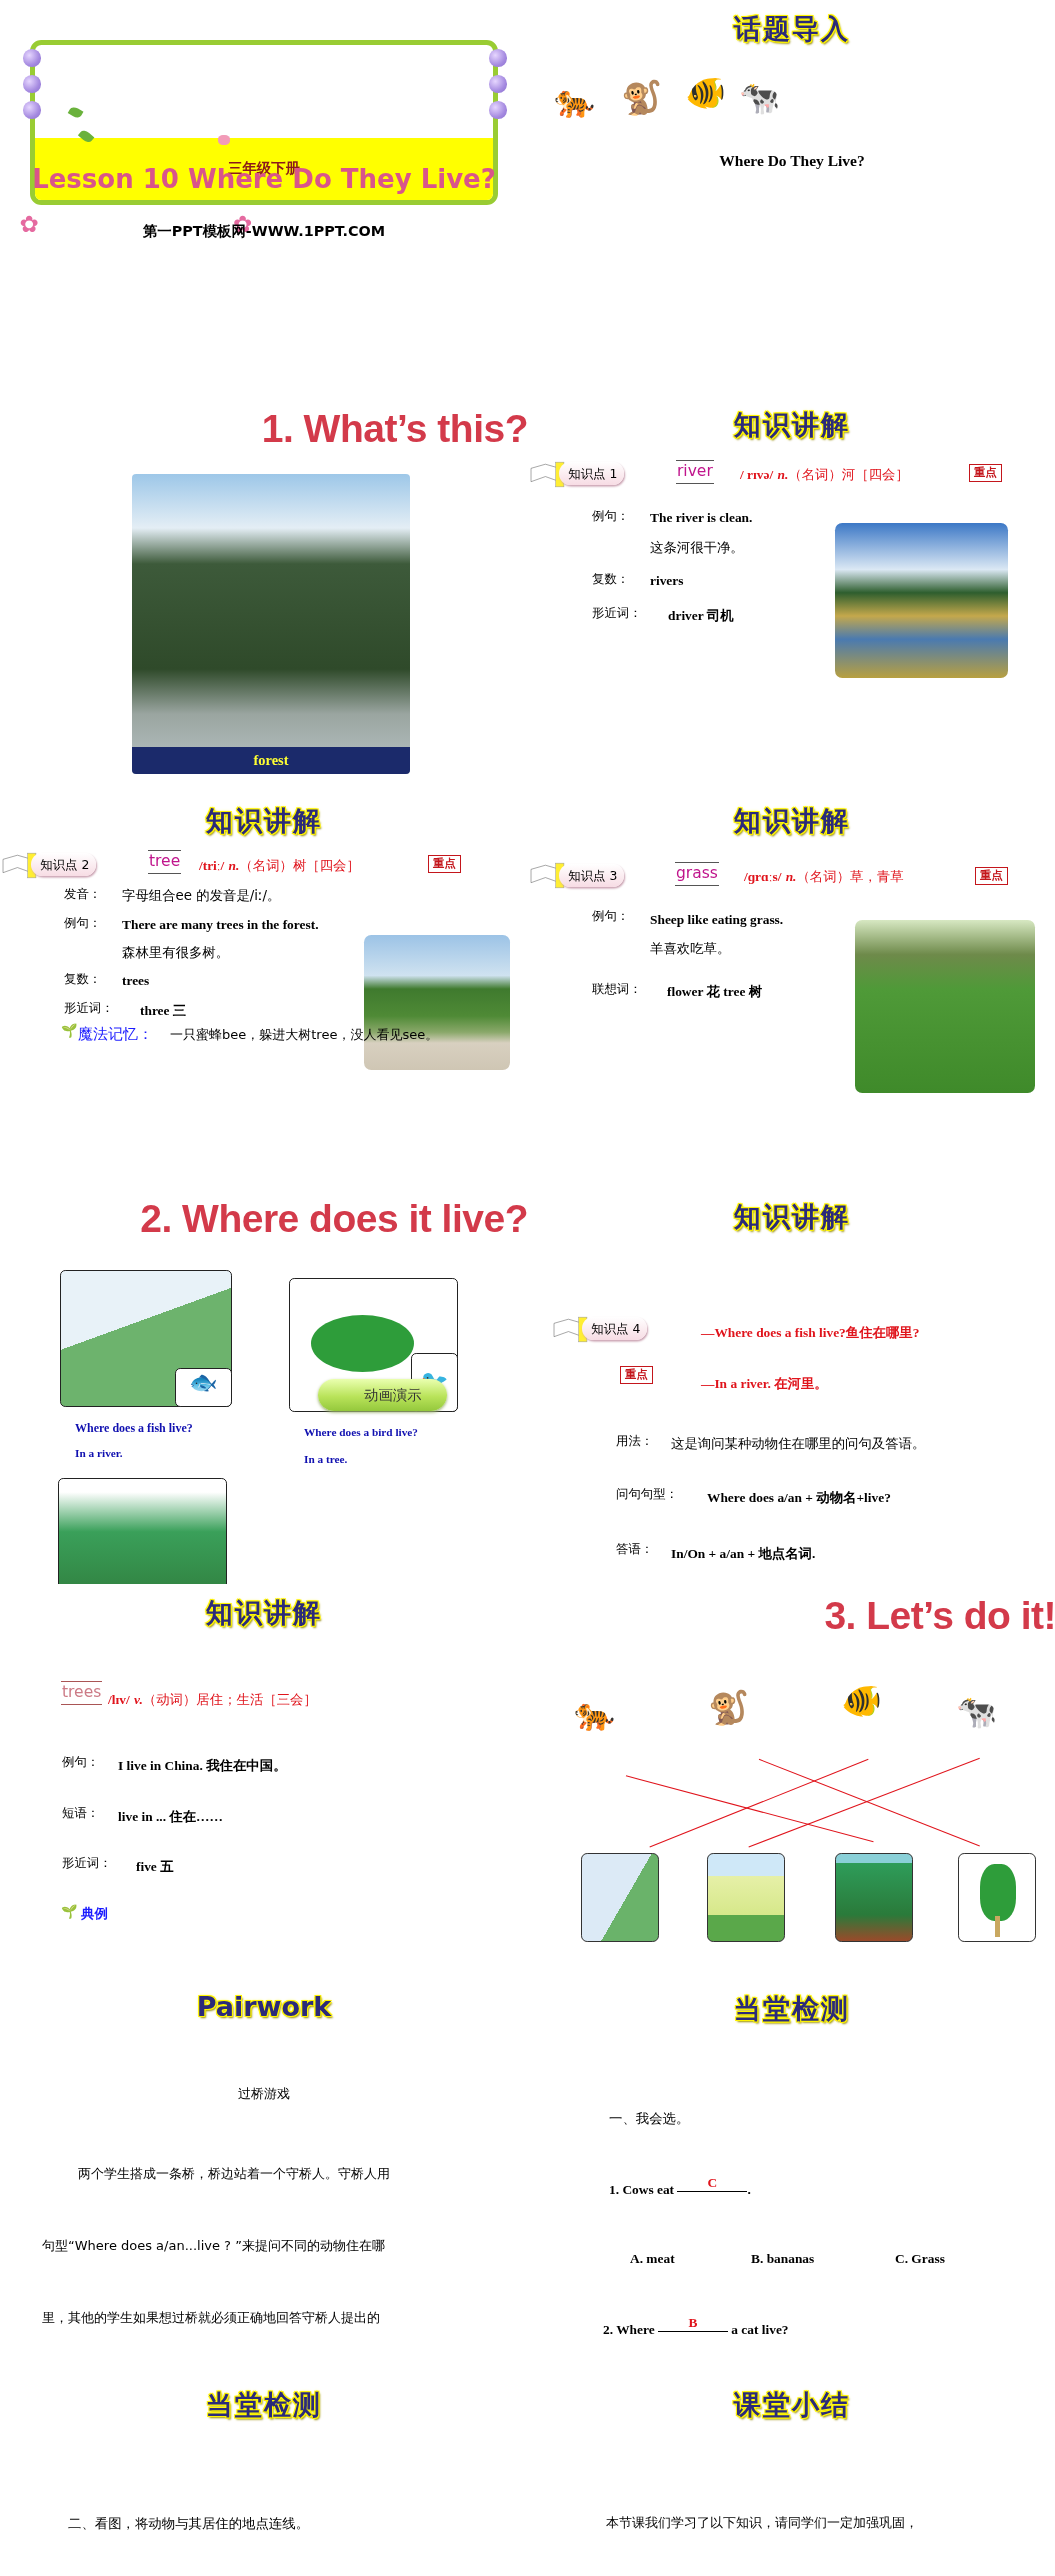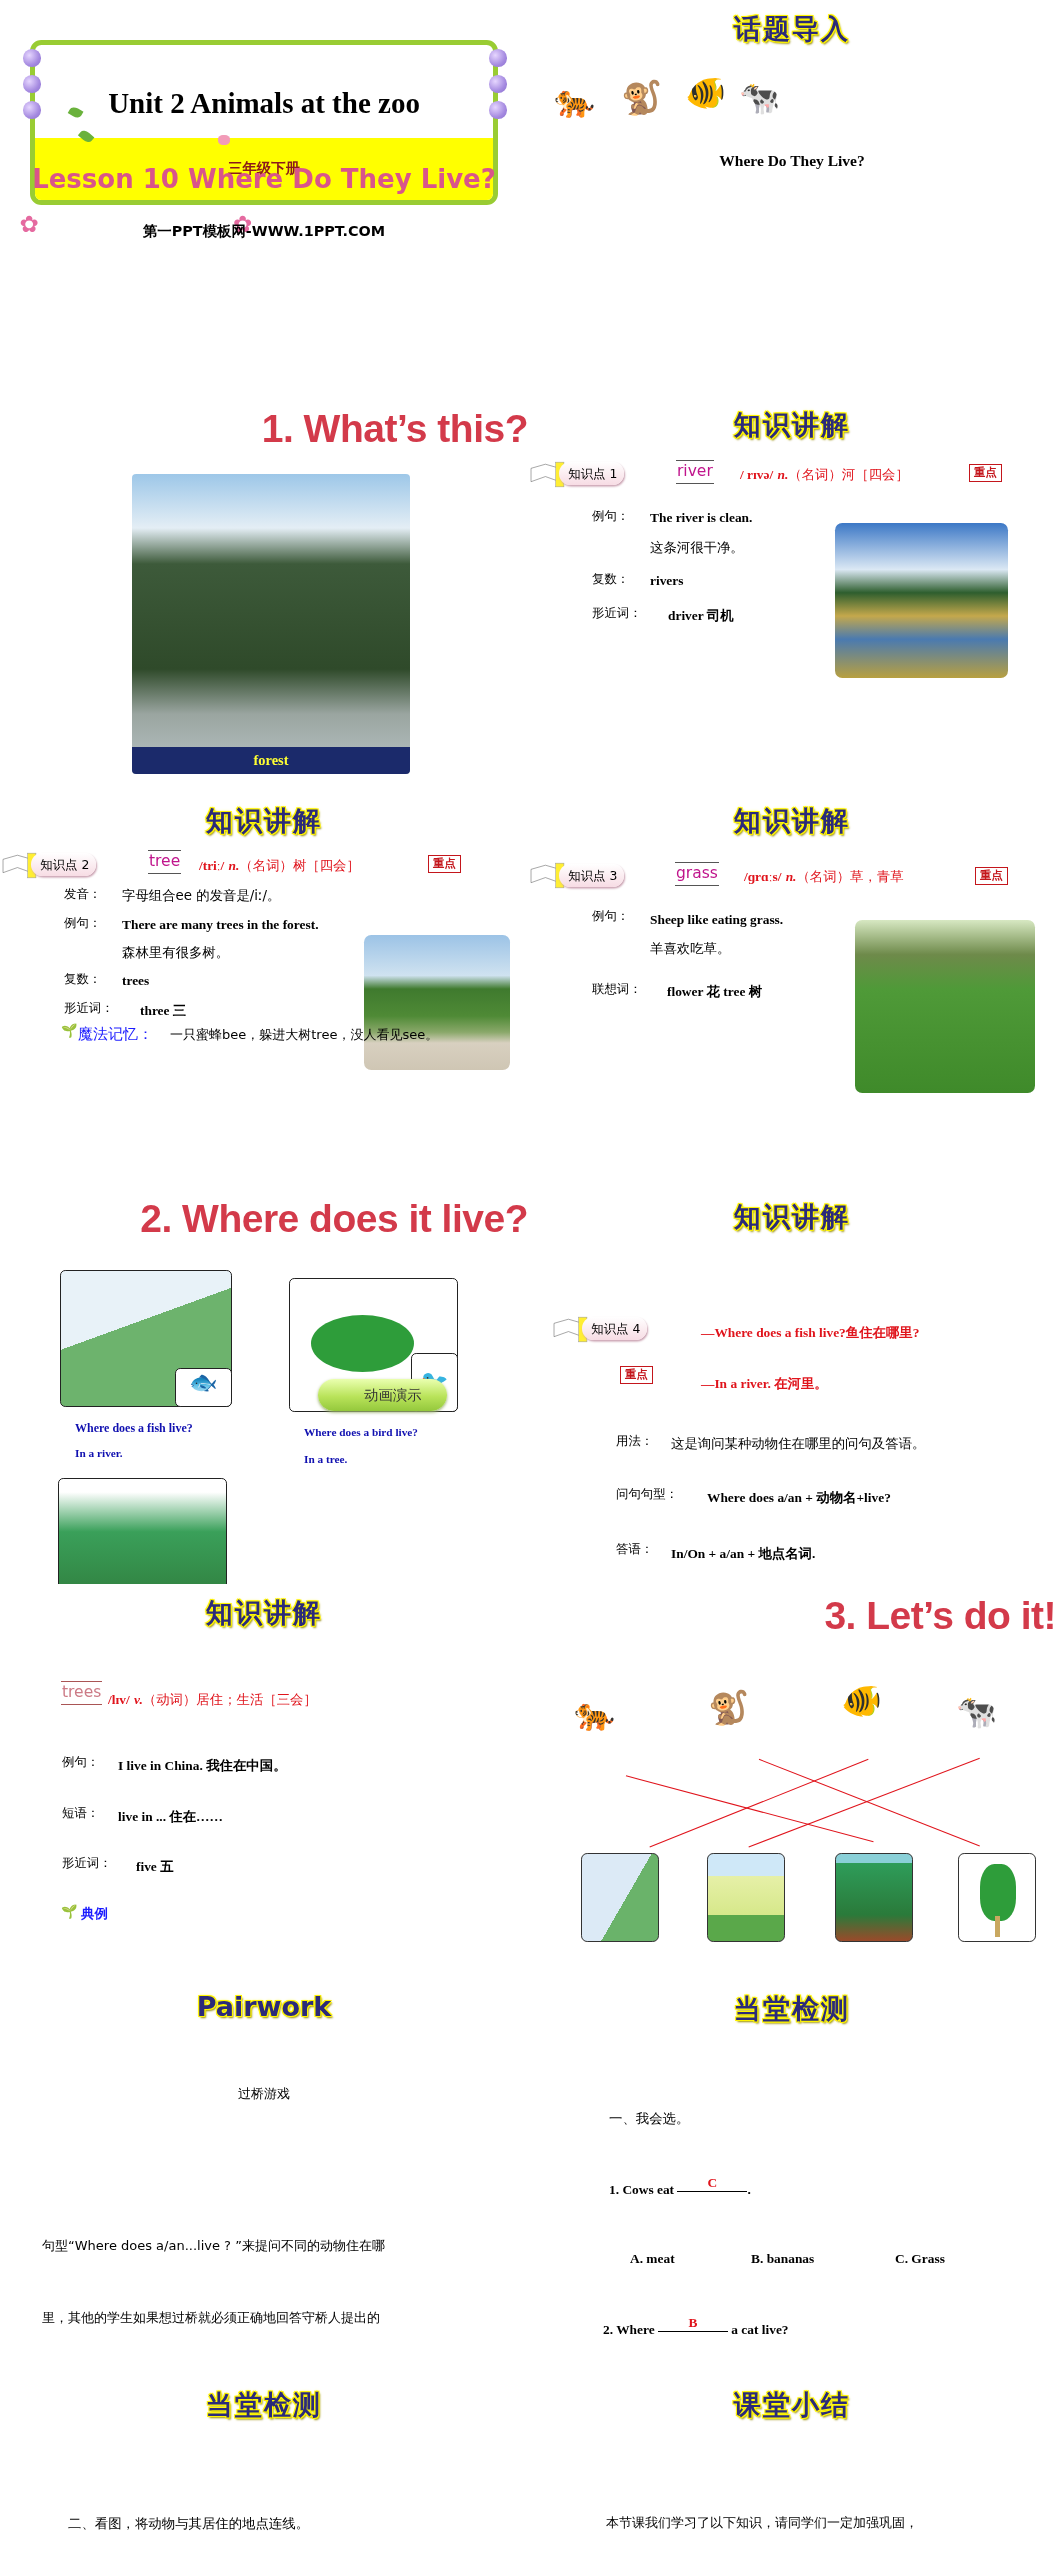--- a/index.html
+++ b/index.html
@@ -67,21 +67,20 @@
     font-size: 14.4px; color: #333; text-align: center; line-height: 32px; padding-left: 20.6px; }
 </style>
 </head>
 <body>
 
 <div class="grid">
 
   <section class="slide">
     <div class="title-box">
       <div class="yellow"></div>
-      <div class="main serif">Unit 2 Animals at the zoo</div>
       <div class="sub">三年级下册</div>
     </div>
     <div class="bead" style="left:23px;top:49px"></div>
     <div class="bead" style="left:23px;top:75px"></div>
     <div class="bead" style="left:23px;top:101px"></div>
     <div class="bead" style="left:489px;top:49px"></div>
     <div class="bead" style="left:489px;top:75px"></div>
     <div class="bead" style="left:489px;top:101px"></div>
     <div class="abs" style="left:69px;top:108px;width:13.4px;height:9.3px;background:#6ab23c;border-radius:50% 0 50% 0;transform:rotate(30deg)"></div>
     <div class="abs" style="left:79px;top:132px;width:14.4px;height:9.3px;background:#6ab23c;border-radius:50% 0 50% 0;transform:rotate(40deg)"></div>
@@ -240,20 +239,21 @@
     <div class="tile" style="left:430px;top:269px;background:#fff">
       <div class="abs" style="left:20.6px;top:10.3px;width:36px;height:57px;background:#2e9d3a;border-radius:40%"></div>
       <div class="abs" style="left:36px;top:62px;width:5.2px;height:20.6px;background:#c9a860"></div>
     </div>
 
   </section>
 
   <section class="slide">
     <div class="fancy sans" style="font-family:'DejaVu Sans',sans-serif;letter-spacing:0">Pairwork</div>
     <div class="abs cn" style="left:0;right:0;top:105px;text-align:center;font-family:'DejaVu Sans',sans-serif;font-size:13px">过桥游戏</div>
+    <div class="pw-text" style="top:176px;text-indent:36px">两个学生搭成一条桥，桥边站着一个守桥人。守桥人用</div>
     <div class="pw-text" style="top:248px">句型“Where does a/an...live ? ”来提问不同的动物住在哪</div>
     <div class="pw-text" style="top:320px">里，其他的学生如果想过桥就必须正确地回答守桥人提出的</div>
   </section>
 
   <section class="slide">
     <div class="fancy">当堂检测</div>
     <div class="lbl" style="left:81px;top:130px;font-size:13.4px">一、我会选。</div>
     <div class="txt" style="left:81px;top:202px"><span>1. Cows eat</span> <span style="display:inline-block;width:70px;border-bottom:1px solid #000;text-align:center;color:#e0141c;position:relative;top:-7.2px">C</span><span>.</span></div>
     <div class="txt" style="left:102px;top:271px">A. meat</div>
     <div class="txt" style="left:223px;top:271px">B. bananas</div>

